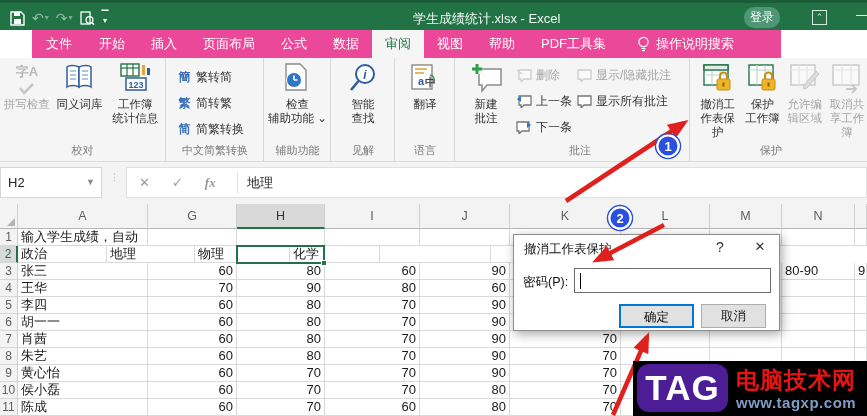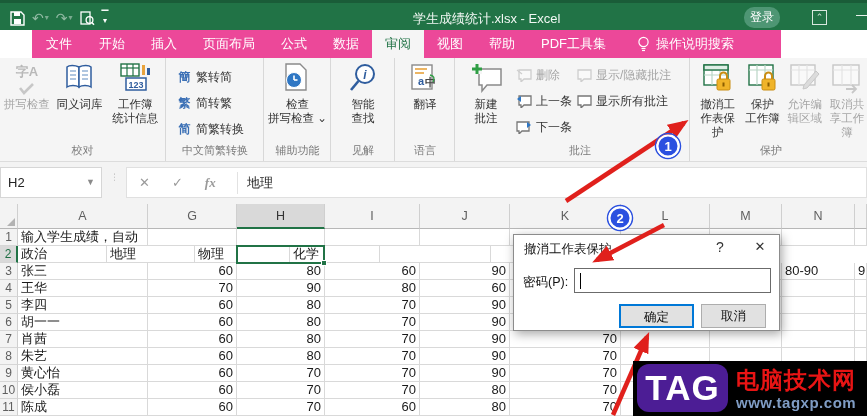--- a/index.html
+++ b/index.html
@@ -209,21 +209,21 @@
           <div class="ricon32">
             <svg width="28" height="30" viewBox="0 0 28 30">
                 <path d="M3 1h14l6 6v20H3z" fill="#fff" stroke="#8a8a8a" stroke-width="1.4"></path>
                 <circle cx="11" cy="17" r="7.5" fill="#2f77c4"></circle>
                 <circle cx="11" cy="17" r="7.5" fill="none" stroke="#fff" stroke-width="1"></circle>
                 <line x1="11" y1="17" x2="11" y2="12.5" stroke="#fff" stroke-width="1.6"></line>
                 <line x1="11" y1="17" x2="14.5" y2="17" stroke="#fff" stroke-width="1.6"></line>
               </svg>
           </div>
           <div class="blabel">检查
-拼写检查 ⌄</div>
+辅助功能 ⌄</div>
         </div>
       </div>
       <div class="glabel">辅助功能</div>
     </div>
 
     <div class="rgroup" style="left:332px;width:63px;">
       <div class="bigrow">
         <div class="bigbtn" style="width:48px;">
           <div class="ricon32">
             <svg width="30" height="30" viewBox="0 0 30 30">

